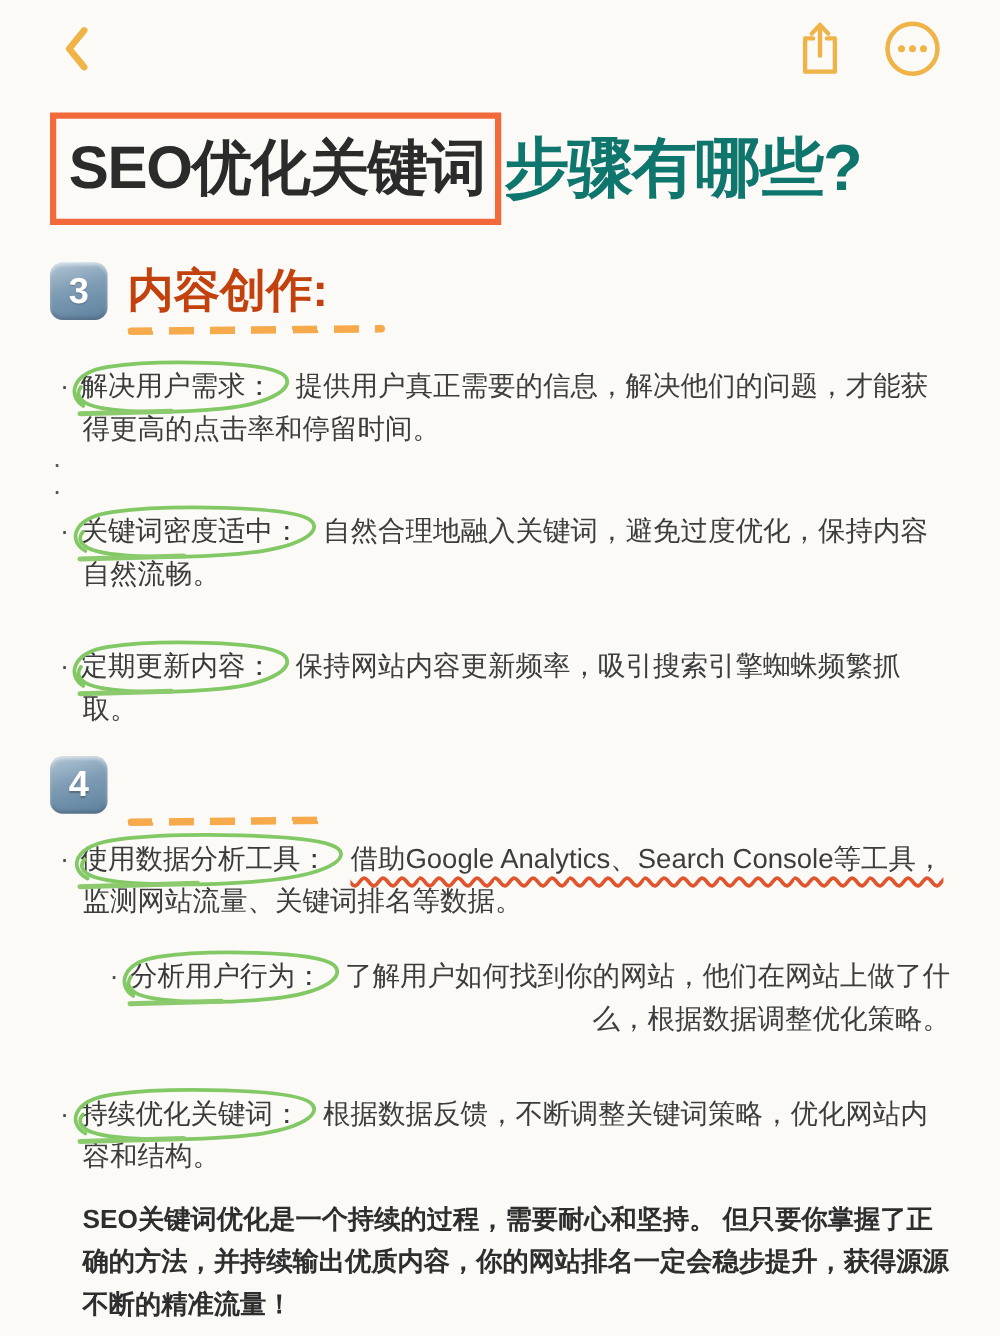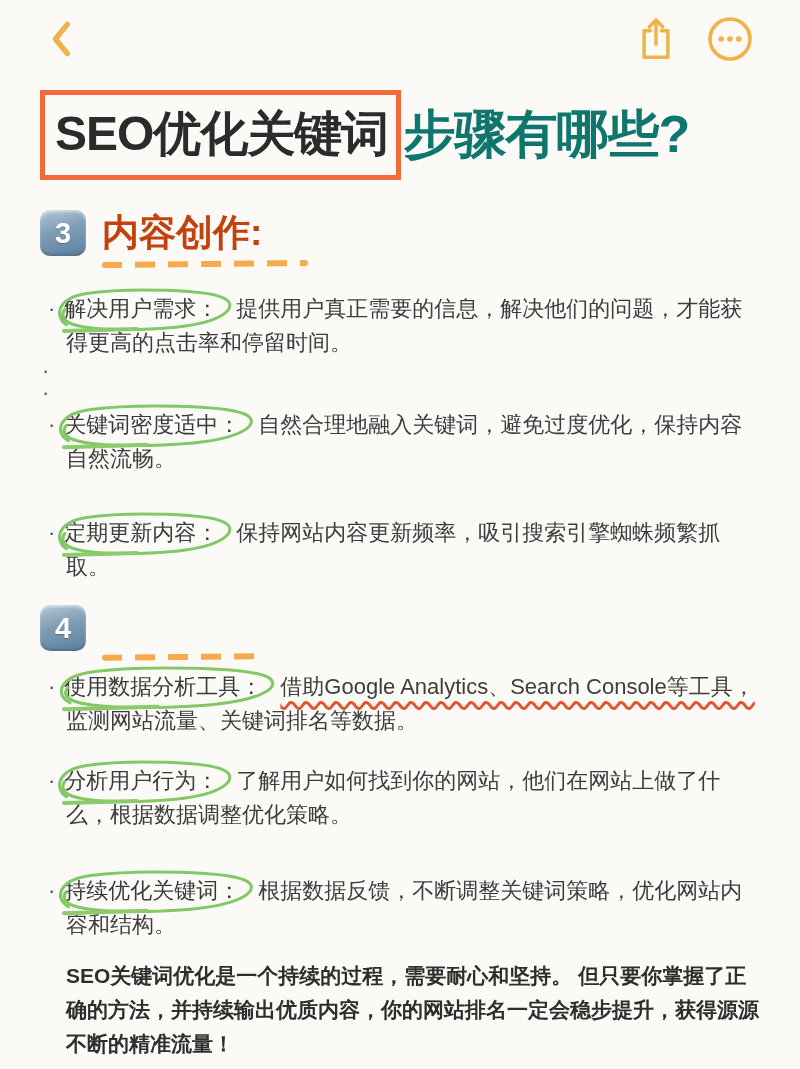--- a/index.html
+++ b/index.html
@@ -63,21 +63,21 @@
   }
   .dot-row{font-size:22px;line-height:20px;color:#555;margin:2px 0 0 2px;height:20px;}
 
   .mt-b1{margin-top:24px;}
   .mt-b2{margin-top:2px;}
   .mt-b3{margin-top:4px;}
   .mt-b4{margin-top:40px;}
   .sec3{margin-top:28px;}
   .sec4{margin-top:22px;}
   .mt-b5{margin-top:9px;}
-  .mt-b6{margin-top:26px;}
+  .mt-b6{margin-top:26px;text-align:right;}
   .mt-b7{margin-top:42px;}
 
   
   .footer{
     margin-top:18px;padding-left:26px;
     font-size:21px;line-height:34px;font-weight:700;color:#2e2e2e;
   }
 </style>
 </head>
 <body>

